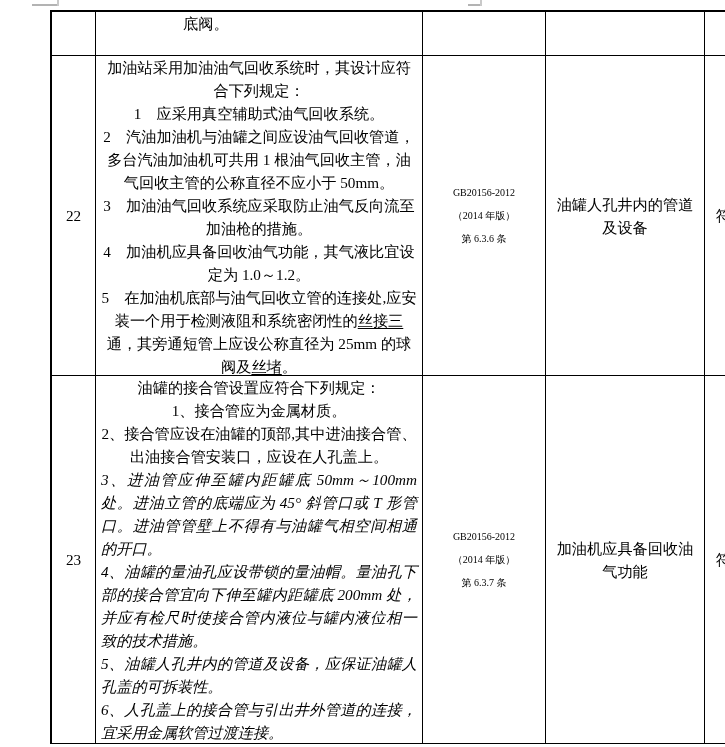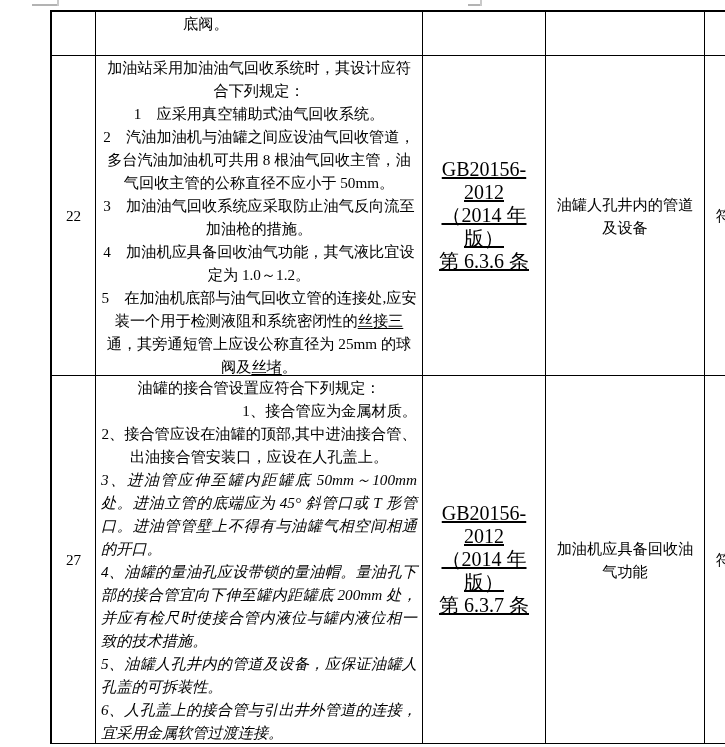--- a/index.html
+++ b/index.html
@@ -28,23 +28,23 @@
     border-right:1px solid #000;border-bottom:1px solid #000;
     box-sizing:border-box;overflow:hidden;background:#fff;
   }
   .cell.last-col{border-right:none;}
   .vc{display:flex;flex-direction:column;align-items:center;justify-content:center;text-align:center;}
   .num-cell{font-size:15.2px;text-align:center;}
   .content-cell{padding:0 5px;font-size:15.2px;line-height:23px;}
   .content-cell p{margin:0;}
   .p-center{text-align:center;}
   .p-justify{text-align:justify;text-justify:inter-ideograph;font-style:italic;}
-  .p-left{text-align:right;}
+  .p-left{text-align:center;}
   .p-tail{padding-left:82px;text-align:left;}
-  .basis-cell{font-size:20px;line-height:23px;padding:0 2px;text-decoration:underline;}
+  .basis-cell{font-size:10px;line-height:23px;padding:0 2px;}
   .concl-cell{font-size:15.2px;line-height:23px;padding:0 6px;}
   .verdict-cell{font-size:15.2px;line-height:23px;}
   u{text-decoration-thickness:1px;text-underline-offset:2px;text-align:center;}
 </style>
 </head>
 <body>
 
 <div class="artifact art-h1"></div>
 <div class="artifact art-v1"></div>
 <div class="artifact art-h2"></div>
@@ -59,39 +59,39 @@
   <div class="cell basis-cell vc"></div>
   <div class="cell concl-cell vc"></div>
   <div class="cell verdict-cell vc last-col"></div>
 
   <div class="cell num-cell vc">
     <span>22</span>
   </div>
   <div class="cell content-cell">
     <p class="p-center">加油站采用加油油气回收系统时，其设计应符合下列规定：</p>
     <p class="p-center">1　应采用真空辅助式油气回收系统。</p>
-    <p class="p-center">2　汽油加油机与油罐之间应设油气回收管道，多台汽油加油机可共用 8 根油气回收主管，油气回收主管的公称直径不应小于 50mm。</p>
+    <p class="p-center">2　汽油加油机与油罐之间应设油气回收管道，多台汽油加油机可共用 1 根油气回收主管，油气回收主管的公称直径不应小于 50mm。</p>
     <p class="p-center">3　加油油气回收系统应采取防止油气反向流至加油枪的措施。</p>
     <p class="p-center">4　加油机应具备回收油气功能，其气液比宜设定为 1.0～1.2。</p>
     <p class="p-center"><span>5　在加油机底部与油气回收立管的连接处,应安装一个用于检测液阻和系统密闭性的</span><u>丝接三</u><span>通，其旁通短管上应设公称直径为 25mm 的球阀及</span><u>丝堵</u><span>。</span></p>
   </div>
   <div class="cell basis-cell vc">
     <div>GB20156-2012</div>
     <div>（2014 年版）</div>
     <div>第 6.3.6 条</div>
   </div>
   <div class="cell concl-cell vc">
     <div>油罐人孔井内的管道及设备</div>
   </div>
   <div class="cell verdict-cell vc last-col">
     <span>符合</span>
   </div>
 
   <div class="cell num-cell vc">
-    <span>27</span>
+    <span>23</span>
   </div>
   <div class="cell content-cell">
     <p class="p-center">油罐的接合管设置应符合下列规定：</p>
     <p class="p-left">1、接合管应为金属材质。</p>
     <p class="p-center">2、接合管应设在油罐的顶部,其中进油接合管、出油接合管安装口，应设在人孔盖上。</p>
     <p class="p-justify">3、进油管应伸至罐内距罐底 50mm～100mm处。进油立管的底端应为 45° 斜管口或 T 形管口。进油管管壁上不得有与油罐气相空间相通的开口。</p>
     <p class="p-justify">4、油罐的量油孔应设带锁的量油帽。量油孔下部的接合管宜向下伸至罐内距罐底 200mm 处，并应有检尺时使接合管内液位与罐内液位相一致的技术措施。</p>
     <p class="p-justify">5、油罐人孔井内的管道及设备，应保证油罐人孔盖的可拆装性。</p>
     <p class="p-justify">6、人孔盖上的接合管与引出井外管道的连接，宜采用金属软管过渡连接。</p>
   </div>

